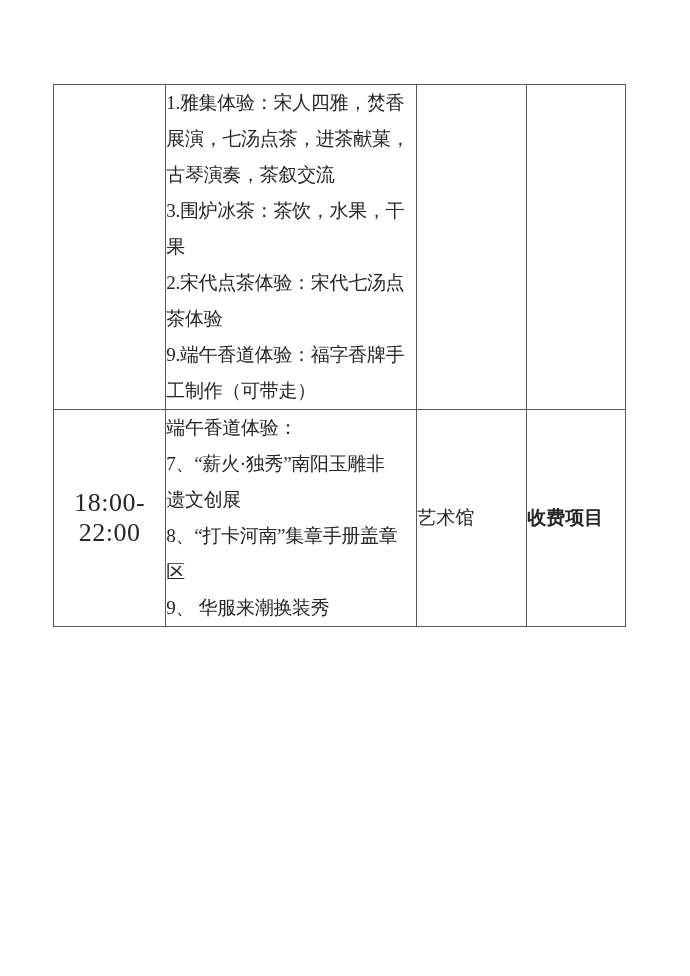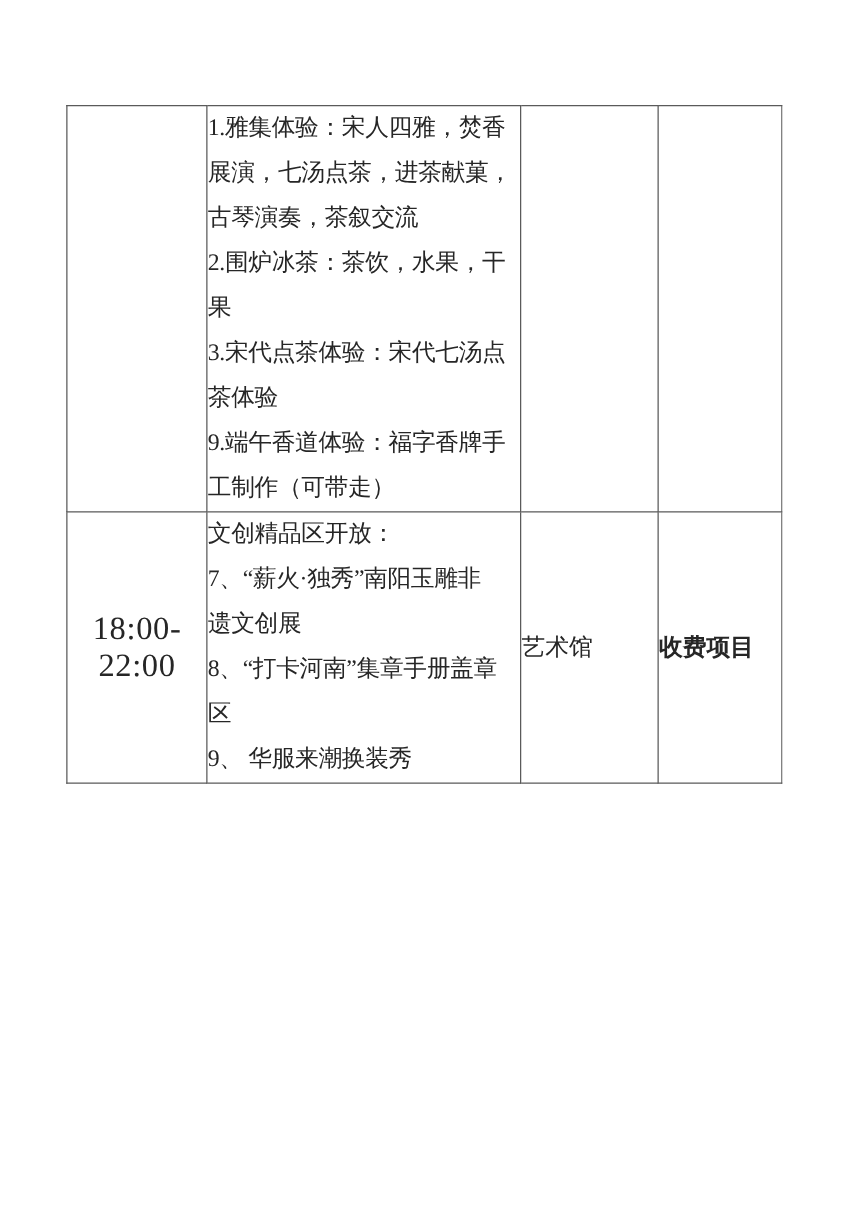--- a/index.html
+++ b/index.html
@@ -64,34 +64,34 @@
       <col style="width:125px">
       <col style="width:112px">
     </colgroup>
     <tbody>
       <tr class="row-1">
         <td class="cell-time"></td>
         <td class="cell-activities">
             <div class="para">1.雅集体验：宋人四雅，焚香
 展演，七汤点茶，进茶献菓，
 古琴演奏，茶叙交流</div>
-            <div class="para">2.围炉冰茶：茶饮，水果，干
+            <div class="para">3.围炉冰茶：茶饮，水果，干
 果</div>
-            <div class="para">3.宋代点茶体验：宋代七汤点
+            <div class="para">2.宋代点茶体验：宋代七汤点
 茶体验</div>
             <div class="para">9.端午香道体验：福字香牌手
 工制作（可带走）</div>
           </td>
         <td class="cell-location"></td>
         <td class="cell-fee"></td>
       </tr>
       <tr class="row-2">
         <td class="cell-time">18:00-22:00</td>
         <td class="cell-activities">
-            <div class="para">文创精品区开放：</div>
+            <div class="para">端午香道体验：</div>
             <div class="para">7、“薪火·独秀”南阳玉雕非
 遗文创展</div>
             <div class="para">8、“打卡河南”集章手册盖章
 区</div>
             <div class="para">9、 华服来潮换装秀</div>
           </td>
         <td class="cell-location">艺术馆</td>
         <td class="cell-fee">收费项目</td>
       </tr>
     </tbody>

